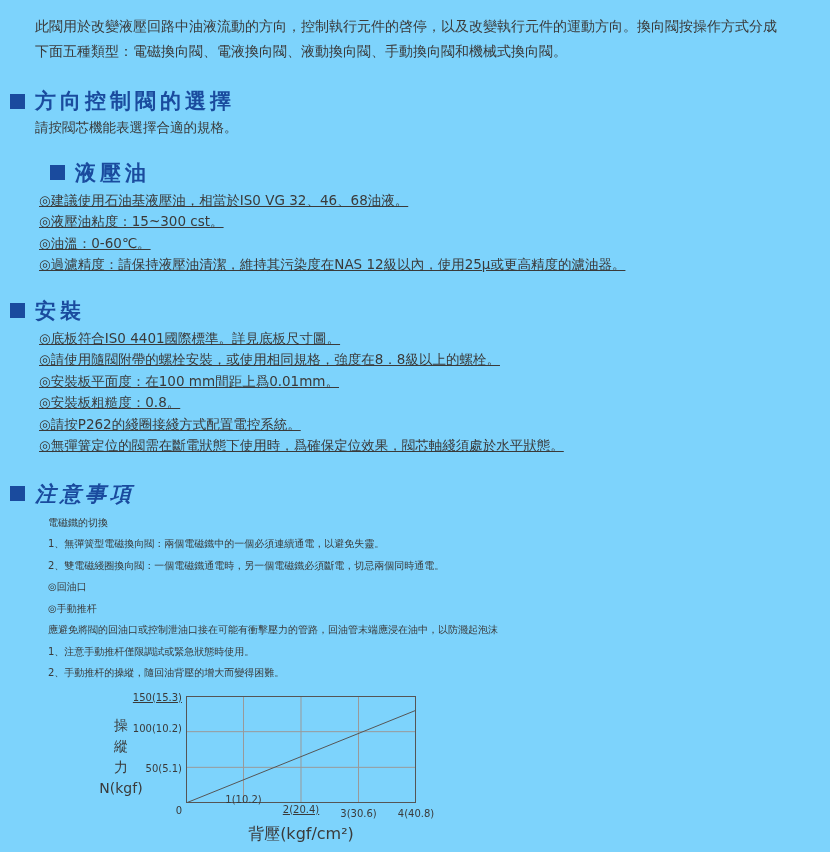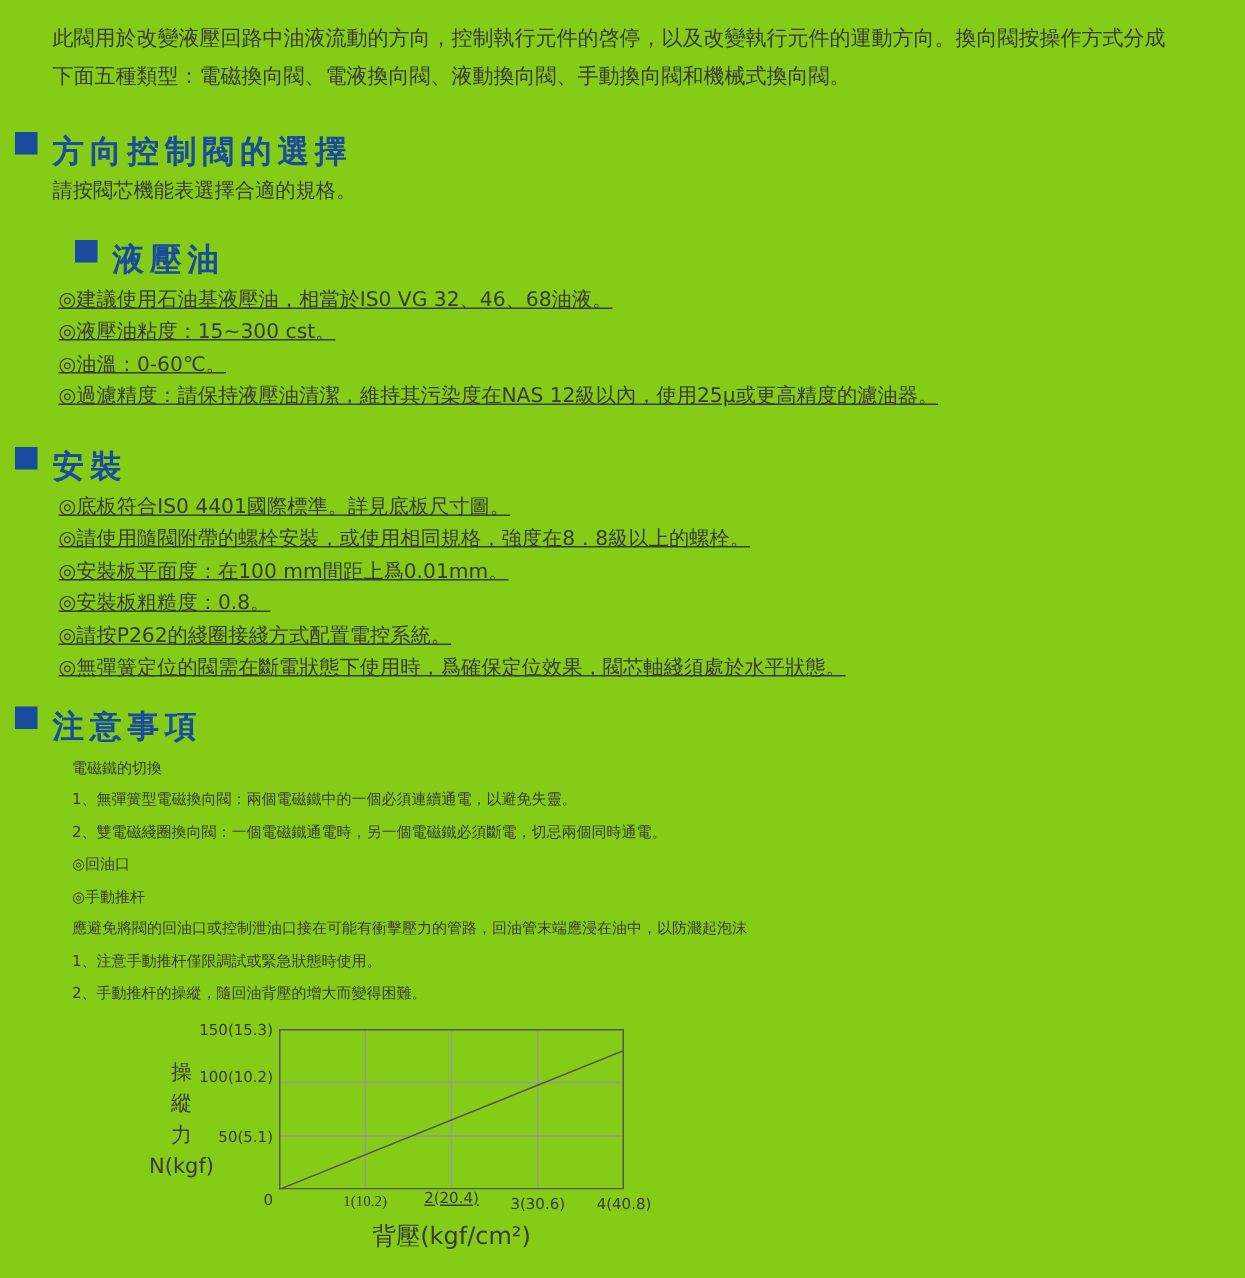--- a/index.html
+++ b/index.html
@@ -6,34 +6,35 @@
     --accent: #1a4b9e;
     --text: #3a3a3a;
     --grid: #999999;
     --axis: #555555;
   }
   html, body { margin: 0; padding: 0; background: #ffffff; }
   .page {
     position: relative;
     width: 830px;
     height: 852px;
-    background: #84cc16;
+    background: #7dd3fc;
     font-family: "DejaVu Sans", "Liberation Sans", sans-serif;
     color: var(--text);
     overflow: hidden;
   }
   .intro {
     margin: 0;
     padding: 14px 5px 0 35px;
     font-size: 14px;
     line-height: 25px;
   }
   .intro div { white-space: nowrap; }
   .section-header {
     display: flex;
+    align-items: center;
     gap: 10px;
     margin: 0 0 0 10px;
   }
   .section-header .sq {
     width: 15px;
     height: 15px;
     background: var(--accent);
     flex: 0 0 auto;
   }
   .section-header h2 {
@@ -41,21 +42,21 @@
     font-size: 21px;
     line-height: 26px;
     letter-spacing: 4px;
     font-weight: 600;
     color: var(--accent);
     white-space: nowrap;
   }
   .hdr-selection    { margin-top: 24px; }
   .hdr-oil          { margin-top: 21px; padding-left: 40px; }
   .hdr-install      { margin-top: 22px; }
-  .hdr-precautions  { margin-top: 14px; }
+  .hdr-precautions  { margin-top: 24px; font-style: italic; }
   .sub-line {
     margin: 3px 0 0 35px;
     font-size: 13.5px;
     line-height: 21.5px;
     white-space: nowrap;
   }
   .bullet-list { margin: 4px 0 0 39px; text-decoration: underline; }
   .bullet-list div {
     font-size: 13.5px;
     line-height: 21.5px;
@@ -178,21 +179,21 @@
           <line x1="115" y1="0" x2="115" y2="107" stroke="#999999" stroke-width="1"></line>
           <line x1="172.5" y1="0" x2="172.5" y2="107" stroke="#999999" stroke-width="1"></line>
           <line x1="0" y1="71.33333333333334" x2="230" y2="71.33333333333334" stroke="#999999" stroke-width="1"></line>
           <line x1="0" y1="35.66666666666667" x2="230" y2="35.66666666666667" stroke="#999999" stroke-width="1"></line>
           <rect x="0.5" y="0.5" width="229" height="106" fill="none" stroke="#555555" stroke-width="1"></rect>
           <polyline points="0,107 230,14.266666666666666" fill="none" stroke="#555555" stroke-width="1"></polyline>
         </svg></div>
     <div class="xlabel">背壓(kgf/cm²)</div>
   <span class="tick y-tick" style="right: 378px; top: 74.3333px;">50(5.1)</span>
       <span class="tick y-tick" style="right: 378px; top: 34px;">100(10.2)</span>
-      <span class="tick y-tick" style="right: 378px; top: 3px;">150(15.3)</span>
+      <span class="tick y-tick" style="right: 378px; top: 3px; text-decoration: underline;">150(15.3)</span>
       <span class="tick origin-tick" style="right: 378px; top: 116px;">0</span>
-      <span class="tick x-tick" style="left: 113.5px; top: 117px; font-family: Liberation Serif, serif;">1(10.2)</span>
+      <span class="tick x-tick" style="left: 113.5px; top: 105px;">1(10.2)</span>
       <span class="tick x-tick" style="left: 171px; top: 115px; text-decoration: underline;">2(20.4)</span>
       <span class="tick x-tick" style="left: 228.5px; top: 119px;">3(30.6)</span>
       <span class="tick x-tick" style="left: 286px; top: 119px;">4(40.8)</span>
     </div>
 
 </div>
 
 </body></html>

